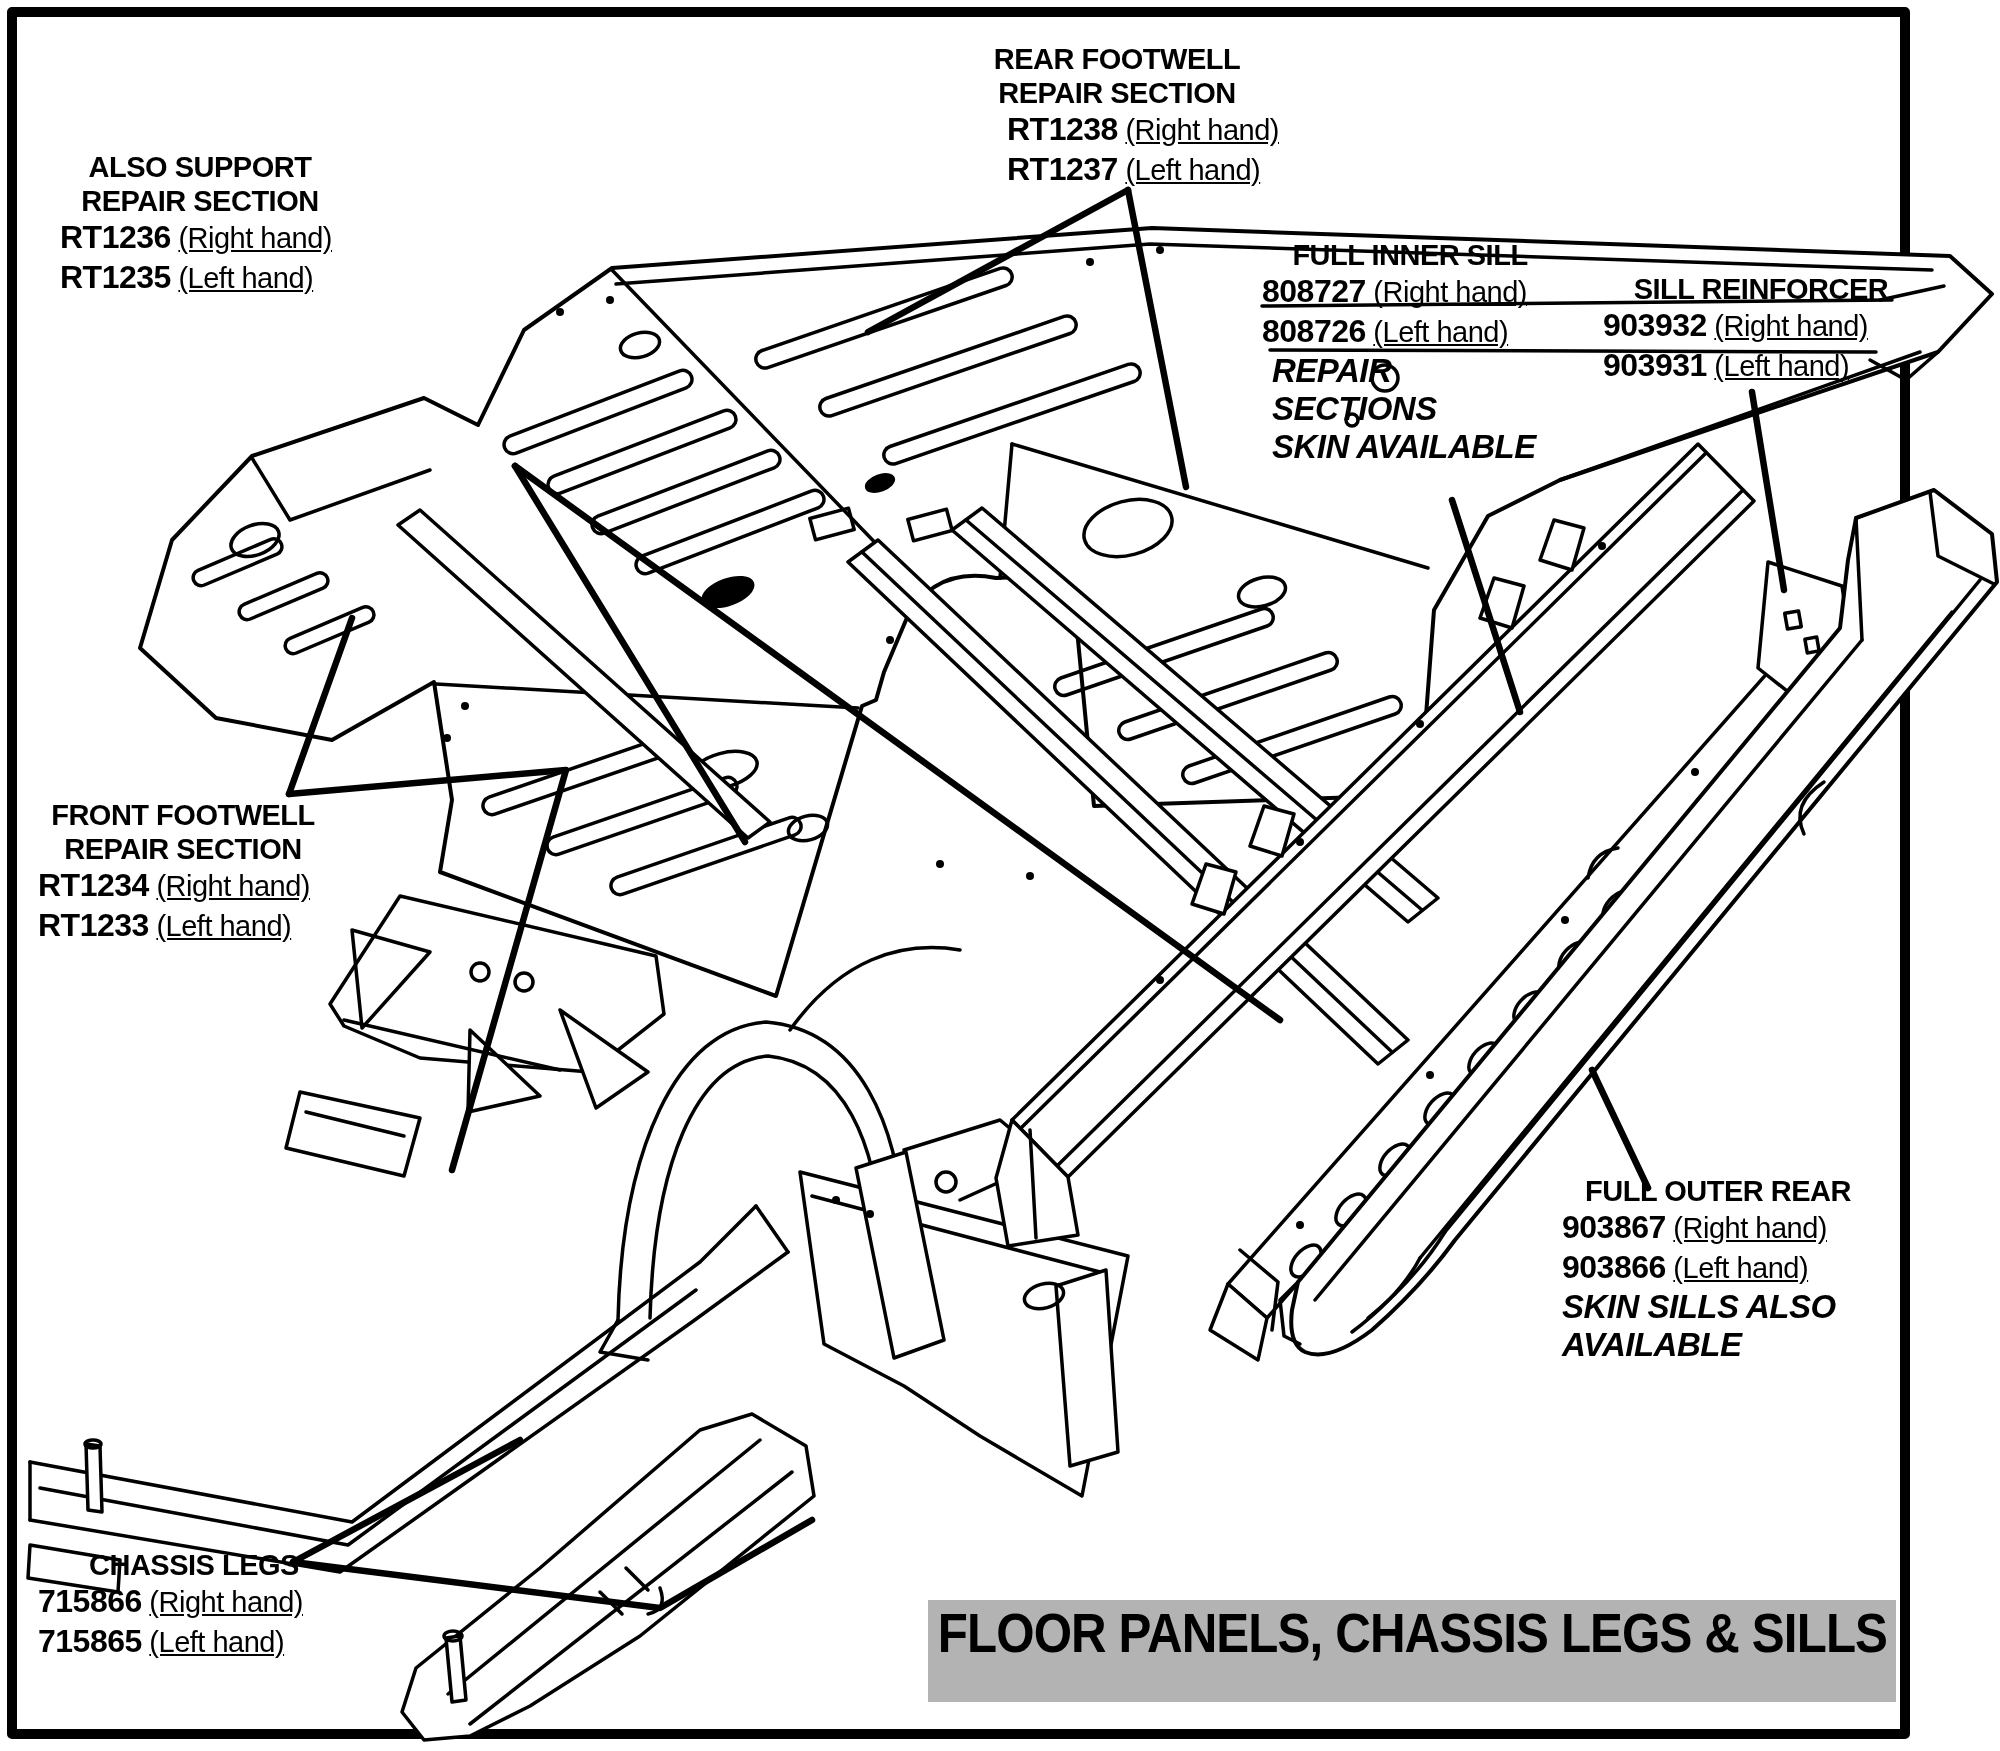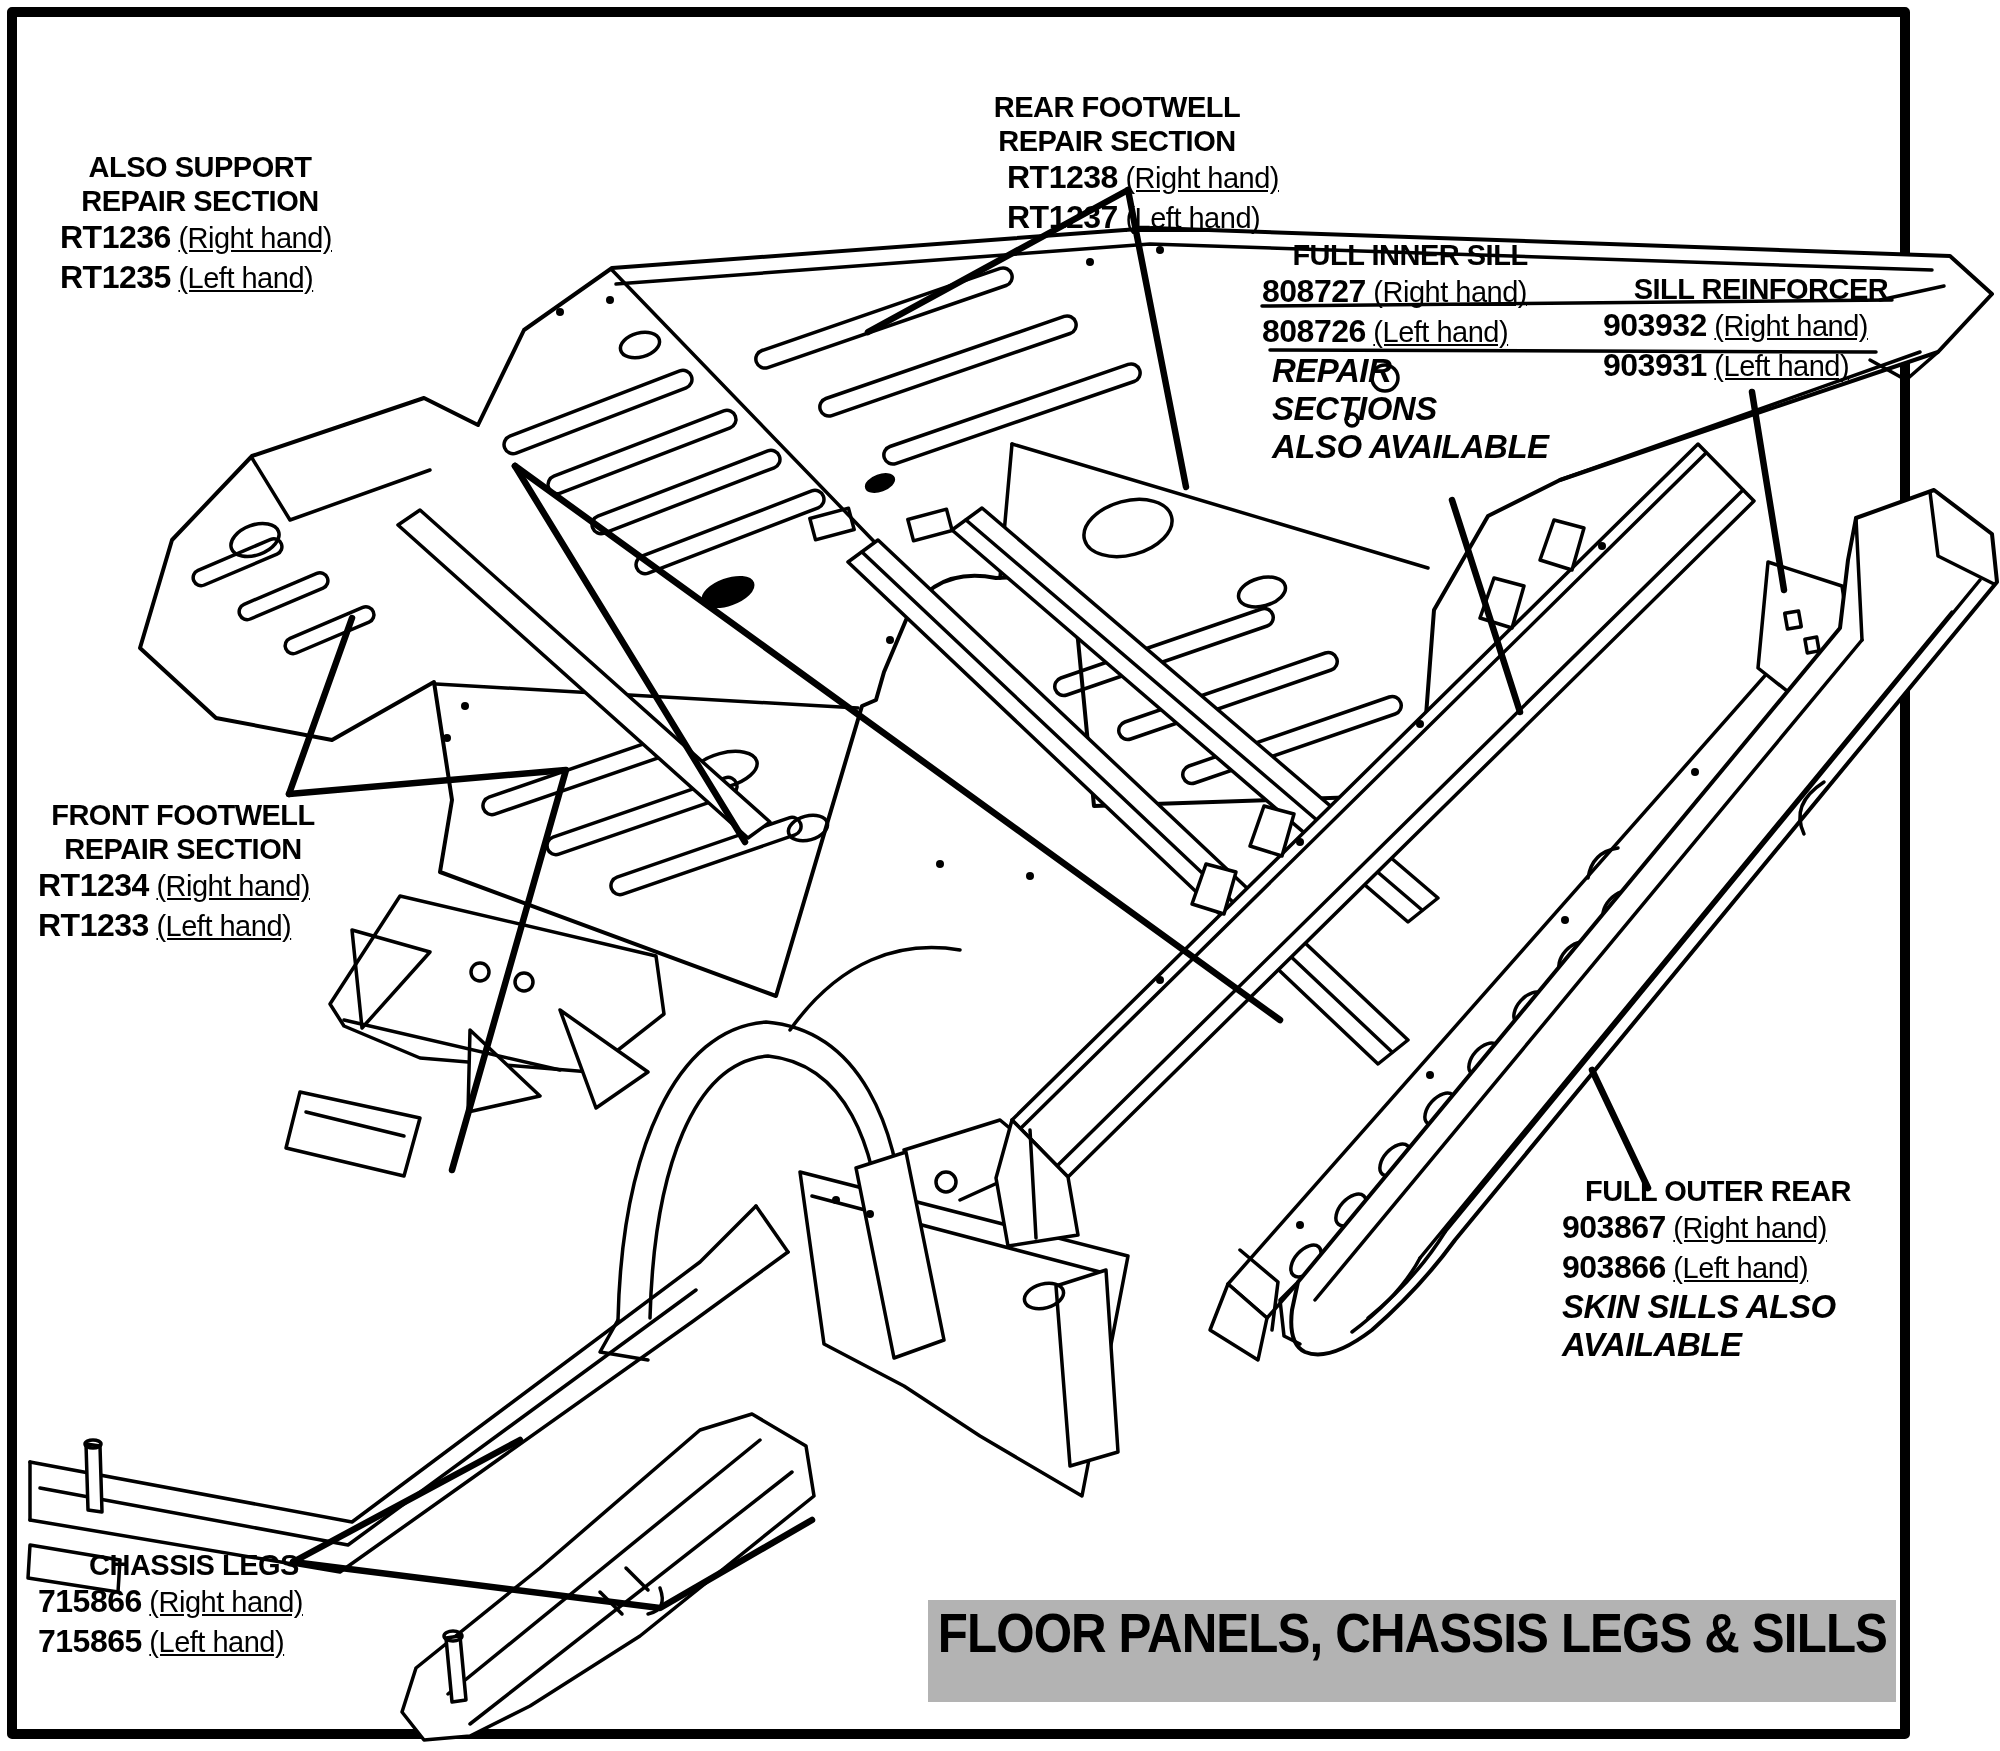--- a/index.html
+++ b/index.html
@@ -234,33 +234,33 @@
     </g>
   </svg>
 
   <div class="lbl" style="left:60px;top:150px;width:280px;">
     <span class="nm">ALSO SUPPORT</span>
     <span class="nm">REPAIR SECTION</span>
     <span class="pl"><b class="pc">RT1236</b> <span class="ph">(Right hand)</span></span>
     <span class="pl"><b class="pc">RT1235</b> <span class="ph">(Left hand)</span></span>
   </div>
 
-  <div class="lbl" style="left:957px;top:42px;width:320px;margin-top:48px;">
+  <div class="lbl" style="left:957px;top:42px;width:320px;">
     <span class="nm">REAR FOOTWELL</span>
     <span class="nm">REPAIR SECTION</span>
     <span class="pl" style="margin-left:50px;"><b class="pc">RT1238</b> <span class="ph">(Right hand)</span></span>
     <span class="pl" style="margin-left:50px;"><b class="pc">RT1237</b> <span class="ph">(Left hand)</span></span>
   </div>
 
   <div class="lbl" style="left:1262px;top:238px;width:296px;">
     <span class="nm">FULL INNER SILL</span>
     <span class="pl"><b class="pc">808727</b> <span class="ph">(Right hand)</span></span>
     <span class="pl"><b class="pc">808726</b> <span class="ph">(Left hand)</span></span>
     <span class="nt" style="margin-left:10px;">REPAIR SECTIONS</span>
-    <span class="nt" style="margin-left:10px;">ALSO AVAILABLE</span>
+    <span class="nt" style="margin-left:10px;">SKIN AVAILABLE</span>
   </div>
 
   <div class="lbl" style="left:1603px;top:272px;width:316px;">
     <span class="nm">SILL REINFORCER</span>
     <span class="pl"><b class="pc">903932</b> <span class="ph">(Right hand)</span></span>
     <span class="pl"><b class="pc">903931</b> <span class="ph">(Left hand)</span></span>
   </div>
 
   <div class="lbl" style="left:38px;top:798px;width:290px;">
     <span class="nm">FRONT FOOTWELL</span>

